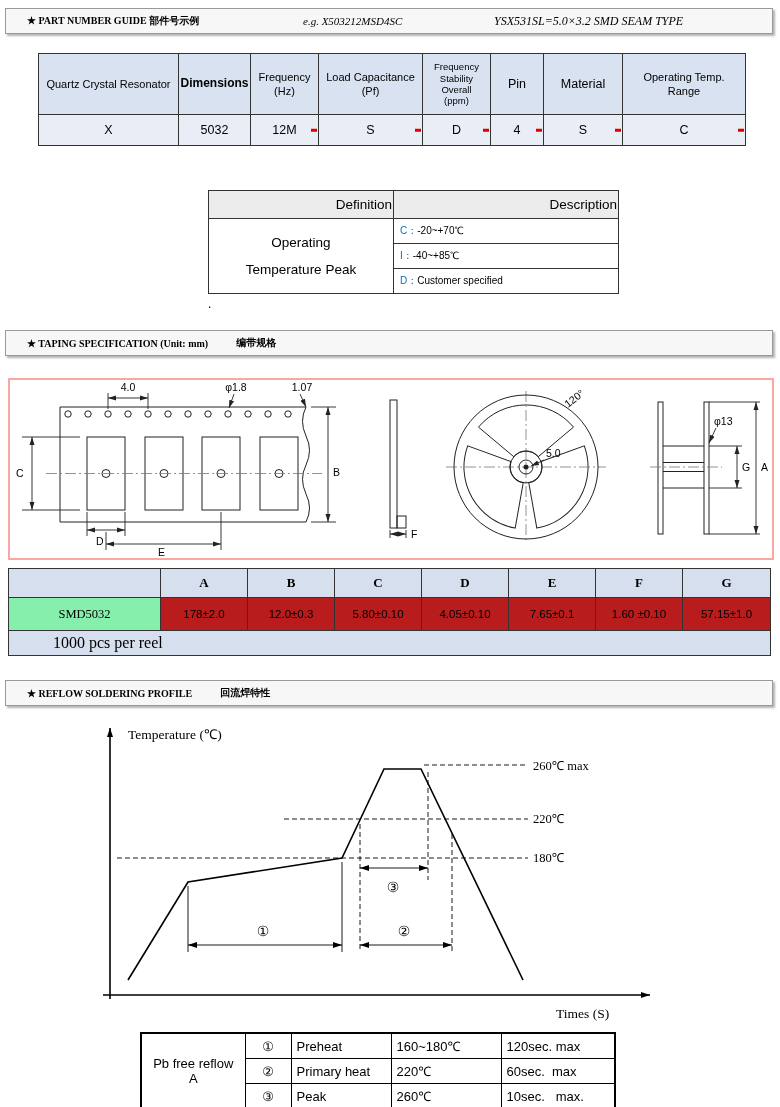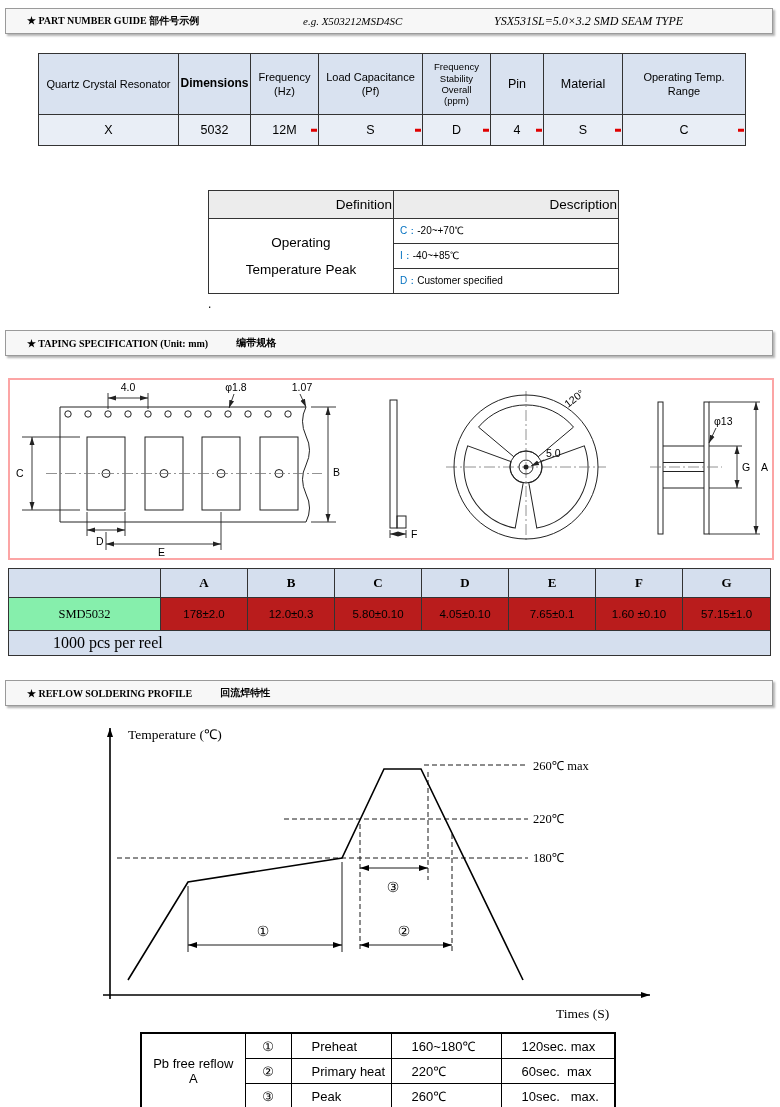--- a/index.html
+++ b/index.html
@@ -48,21 +48,21 @@
   .tt tr.foot td{background:#d5dfee;text-align:left;padding-left:44px;
                  font-family:"Liberation Serif",serif;font-size:16px;height:22px}
 
   
   .chart{position:absolute;top:712px;left:0}
   svg text{font-family:"Liberation Sans",sans-serif;fill:#000;stroke:none}
   svg text.ser{font-family:"Liberation Serif",serif}
 
   
   .rt{position:absolute;top:1032px;left:140px;width:474px;border:2px solid #000}
-  .rt td{height:22px;font-size:13px;padding-left:20px;border:1px solid #000;vertical-align:middle;white-space:pre-wrap}
+  .rt td{height:22px;font-size:13px;padding-left:5px;border:1px solid #000;vertical-align:middle;white-space:pre-wrap}
   .rt td.c{text-align:center;padding:0;white-space:pre-line}
 </style>
 </head>
 <body>
 
 <div class="bar" style="top:8px">
   <span class="t">★ PART NUMBER GUIDE  部件号示例</span>
   <span class="eg">e.g. X503212MSD4SC</span>
   <span class="note">YSX531SL=5.0×3.2 SMD SEAM TYPE</span>
 </div>

